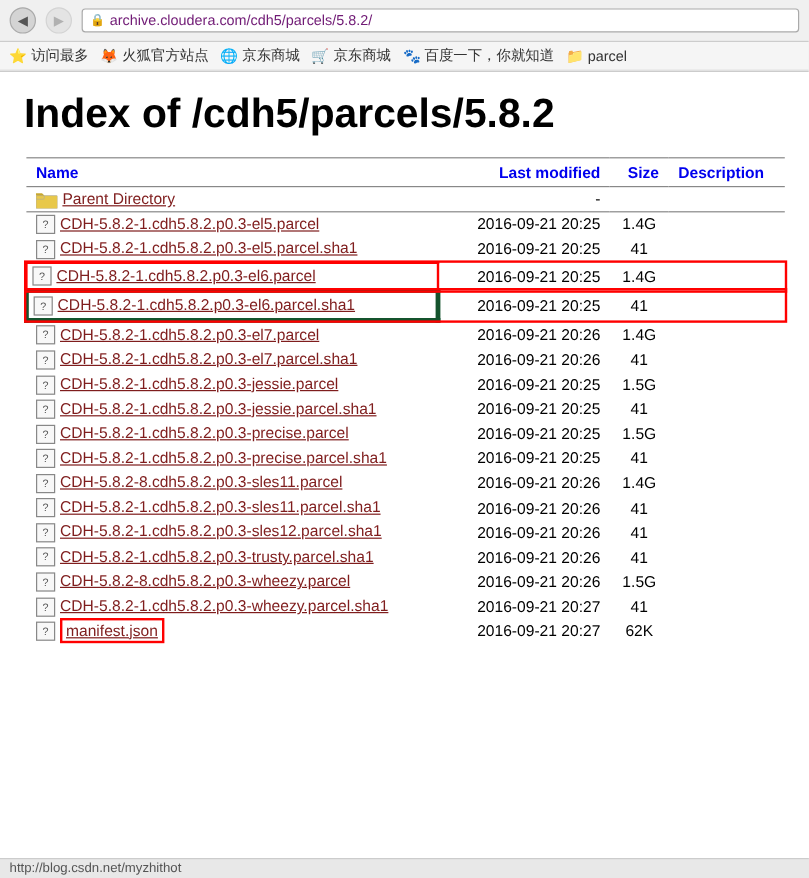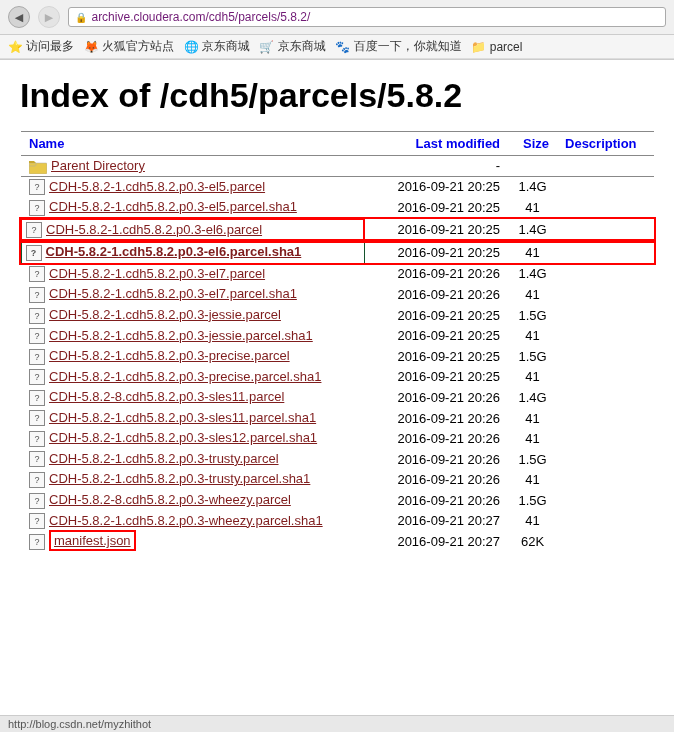--- a/index.html
+++ b/index.html
@@ -199,21 +199,21 @@
           <td class="col-size">41</td>
           <td class="col-desc"></td>
         </tr>
         <tr style="outline: red solid 2px;">
           <td style="border: 2px solid red; padding-left: 4px;"><span style="display:inline-block;width:16px;height:16px;border:1px solid #888;text-align:center;line-height:14px;margin-right:4px;vertical-align:middle;background:#f8f8f8;font-size:9px;color:#555;">?</span><a class="file-link" style="">CDH-5.8.2-1.cdh5.8.2.p0.3-el6.parcel</a></td>
           <td class="col-modified">2016-09-21 20:25</td>
           <td class="col-size">1.4G</td>
           <td class="col-desc"></td>
         </tr>
         <tr style="outline: red solid 2px;">
-          <td style="border: 1px solid #14532d; padding-left: 4px; font-weight: bold;"><span style="display:inline-block;width:16px;height:16px;border:1px solid #888;text-align:center;line-height:14px;margin-right:4px;vertical-align:middle;background:#f8f8f8;font-size:9px;color:#555;">?</span><a class="file-link" style="">CDH-5.8.2-1.cdh5.8.2.p0.3-el6.parcel.sha1</a></td>
+          <td style="border: 4px solid #14532d; padding-left: 4px;"><span style="display:inline-block;width:16px;height:16px;border:1px solid #888;text-align:center;line-height:14px;margin-right:4px;vertical-align:middle;background:#f8f8f8;font-size:9px;color:#555;">?</span><a class="file-link" style="">CDH-5.8.2-1.cdh5.8.2.p0.3-el6.parcel.sha1</a></td>
           <td class="col-modified">2016-09-21 20:25</td>
           <td class="col-size">41</td>
           <td class="col-desc"></td>
         </tr>
         <tr>
           <td><span style="display:inline-block;width:16px;height:16px;border:1px solid #888;text-align:center;line-height:14px;margin-right:4px;vertical-align:middle;background:#f8f8f8;font-size:9px;color:#555;">?</span><a class="file-link" style="">CDH-5.8.2-1.cdh5.8.2.p0.3-el7.parcel</a></td>
           <td class="col-modified">2016-09-21 20:26</td>
           <td class="col-size">1.4G</td>
           <td class="col-desc"></td>
         </tr>
@@ -256,26 +256,20 @@
         <tr>
           <td><span style="display:inline-block;width:16px;height:16px;border:1px solid #888;text-align:center;line-height:14px;margin-right:4px;vertical-align:middle;background:#f8f8f8;font-size:9px;color:#555;">?</span><a class="file-link" style="">CDH-5.8.2-1.cdh5.8.2.p0.3-sles11.parcel.sha1</a></td>
           <td class="col-modified">2016-09-21 20:26</td>
           <td class="col-size">41</td>
           <td class="col-desc"></td>
         </tr>
         <tr>
           <td><span style="display:inline-block;width:16px;height:16px;border:1px solid #888;text-align:center;line-height:14px;margin-right:4px;vertical-align:middle;background:#f8f8f8;font-size:9px;color:#555;">?</span><a class="file-link" style="">CDH-5.8.2-1.cdh5.8.2.p0.3-sles12.parcel.sha1</a></td>
           <td class="col-modified">2016-09-21 20:26</td>
           <td class="col-size">41</td>
-          <td class="col-desc"></td>
-        </tr>
-        <tr>
-          <td><span style="display:inline-block;width:16px;height:16px;border:1px solid #888;text-align:center;line-height:14px;margin-right:4px;vertical-align:middle;background:#f8f8f8;font-size:9px;color:#555;">?</span><a class="file-link" style="">CDH-5.8.2-1.cdh5.8.2.p0.3-trusty.parcel</a></td>
-          <td class="col-modified">2016-09-21 20:26</td>
-          <td class="col-size">1.5G</td>
           <td class="col-desc"></td>
         </tr>
         <tr>
           <td><span style="display:inline-block;width:16px;height:16px;border:1px solid #888;text-align:center;line-height:14px;margin-right:4px;vertical-align:middle;background:#f8f8f8;font-size:9px;color:#555;">?</span><a class="file-link" style="">CDH-5.8.2-1.cdh5.8.2.p0.3-trusty.parcel.sha1</a></td>
           <td class="col-modified">2016-09-21 20:26</td>
           <td class="col-size">41</td>
           <td class="col-desc"></td>
         </tr>
         <tr>
           <td><span style="display:inline-block;width:16px;height:16px;border:1px solid #888;text-align:center;line-height:14px;margin-right:4px;vertical-align:middle;background:#f8f8f8;font-size:9px;color:#555;">?</span><a class="file-link" style="">CDH-5.8.2-8.cdh5.8.2.p0.3-wheezy.parcel</a></td>

